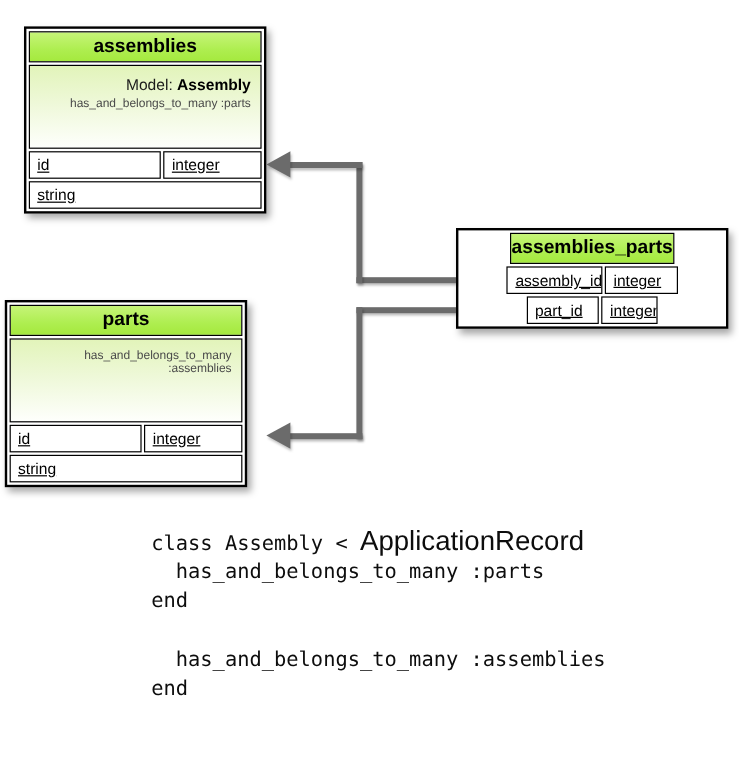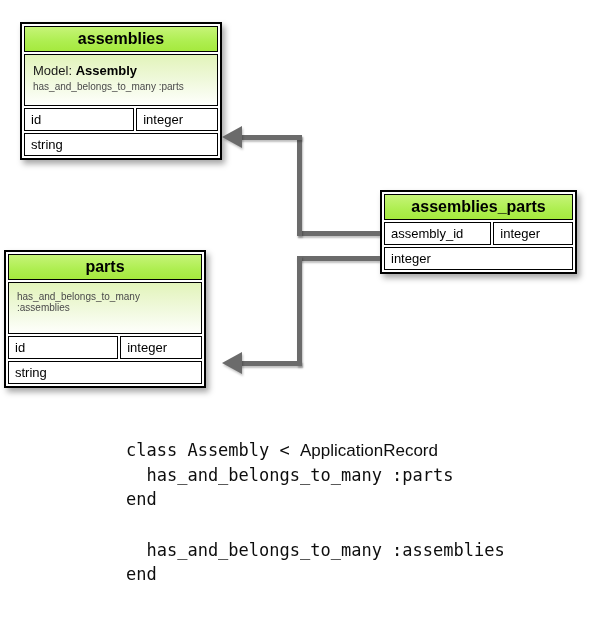--- a/index.html
+++ b/index.html
@@ -33,26 +33,27 @@
     font-size: 16px;
     color: #000;
     line-height: 24px;
     height: 26px;
   }
   .tbl-model {
     box-sizing: border-box;
     border: 1px solid #000;
     background: linear-gradient(180deg, #e2f4ba 0%, #eef8d8 45%, #fefffc 100%);
     padding: 8px 8px 0 8px;
-    height: 52px;
+    height: 70px;
+    text-align: right;
   }
   .model-line { font-size: 13px; color: #1a1a1a; margin-bottom: 3px; }
   .model-line b { color: #000; }
   .assoc-line { font-size: 10px; color: #4a4a4a; }
-  .tbl-row { display: flex; gap: 2px; height: 23px; }
+  .tbl-row { display: flex; gap: 2px; height: 23px; text-decoration: underline; }
   .cell {
     box-sizing: border-box;
     border: 1px solid #000;
     background: #fff;
     font-size: 13px;
     color: #000;
     padding: 0 6px;
     line-height: 21px;
     overflow: hidden;
     white-space: nowrap;
@@ -78,21 +79,21 @@
   
   .code-block {
     position: absolute;
     left: 126px;
     font-family: "DejaVu Sans Mono", monospace;
     font-size: 17px;
     line-height: 24px;
     color: #0d0d0d;
   }
   .code-line { white-space: pre; }
-  .sans-token { font-family: "Liberation Sans", sans-serif; font-size: 17px; }
+  .sans-token { font-family: "Liberation Sans", sans-serif; font-size: 23px; }
 </style>
 </head>
 <body>
 
 <div class="canvas">
 
   <div class="db-table" style="left:20px; top:22px; width:202px;">
     <div class="tbl-header">assemblies</div>
     <div class="tbl-model">
       <div class="model-line"><span>Model:</span>&nbsp;<b>Assembly</b></div>
@@ -114,27 +115,28 @@
     </div>
     <div class="tbl-row">
       <div class="cell field">id</div>
       <div class="cell type">integer</div>
     </div>
     <div class="tbl-row">
       <div class="cell type">string</div>
     </div>
   </div>
 
-  <div class="db-table" style="left:380px; top:190px; width:197px;">
+  <div class="db-table" style="left:380px; top:190px; width:227px;align-items:center;">
     <div class="tbl-header">assemblies_parts</div>
     <div class="tbl-row">
       <div class="cell field">assembly_id</div>
       <div class="cell type">integer</div>
     </div>
     <div class="tbl-row">
+      <div class="cell field">part_id</div>
       <div class="cell type">integer</div>
     </div>
   </div>
 
   <div class="conn" style="left:297px; top:231px; width:83px; height:5px;"></div>
   <div class="conn" style="left:297px; top:135px; width:5px; height:101px;"></div>
   <div class="conn" style="left:240px; top:135px; width:62px; height:5px;"></div>
   <div class="arrowhead-left" style="left:222px; top:126px;"></div>
 
   <div class="conn" style="left:297px; top:256px; width:83px; height:5px;"></div>

